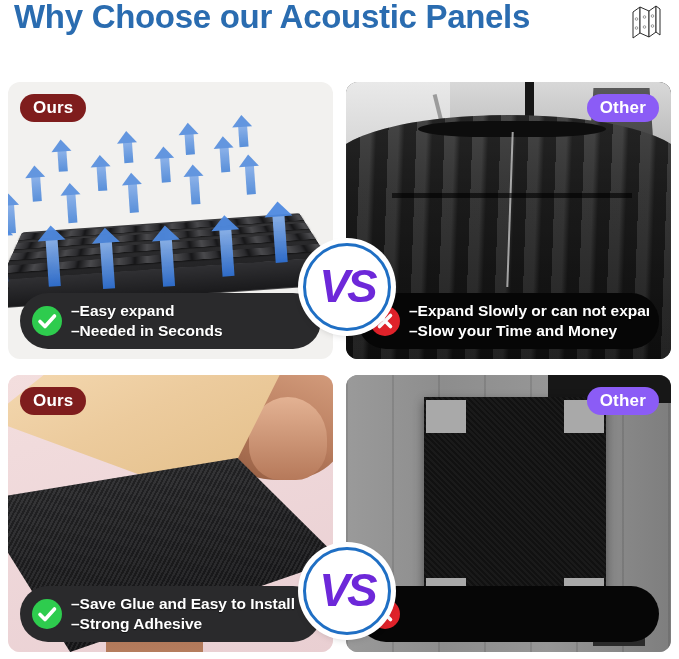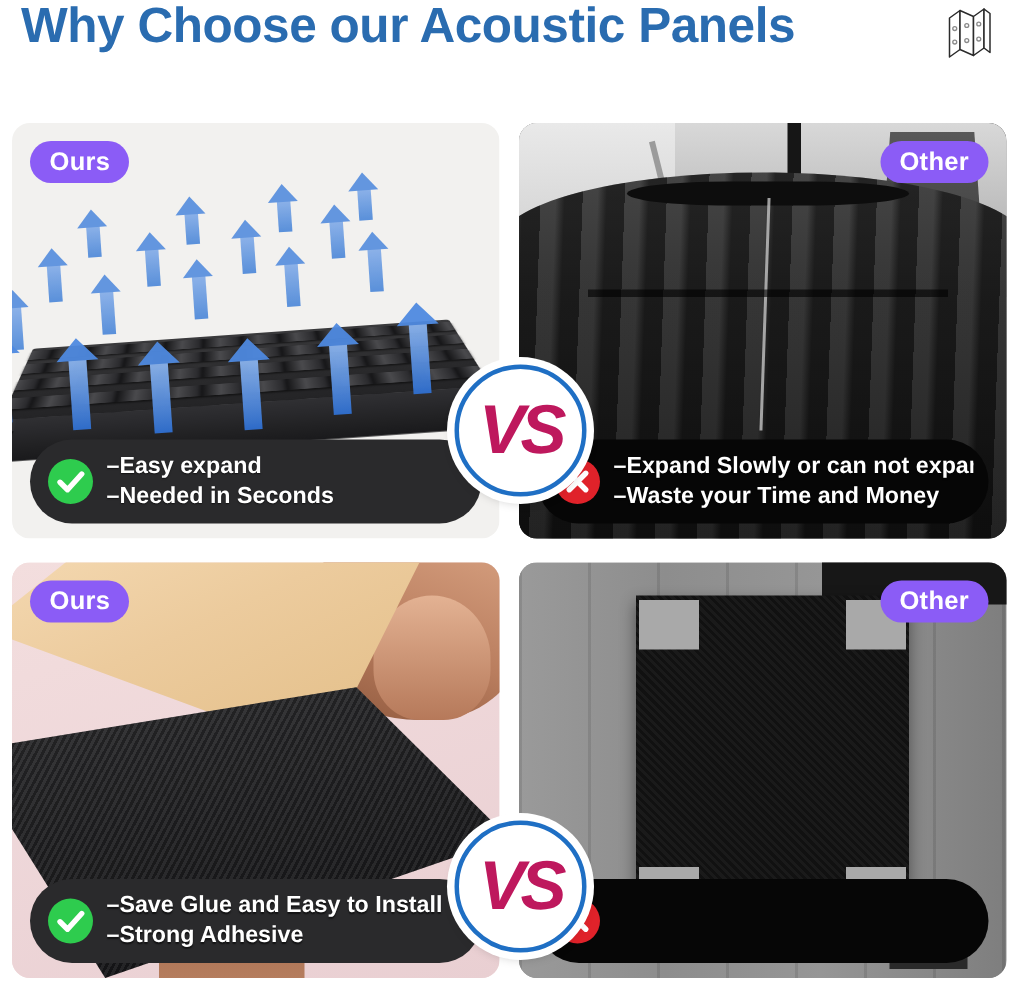--- a/index.html
+++ b/index.html
@@ -203,21 +203,21 @@
 
   
   .badge {
     position: absolute; top: 12px;
     padding: 3px 13px 4px;
     border-radius: 20px;
     font-size: 17px; font-weight: 700; letter-spacing: .2px;
     color: #ffffff; line-height: 1.25;
     white-space: nowrap;
   }
-  .badge-ours { left: 12px; background: #8b5cf6; }
+  .badge-ours { left: 12px; background: #7f1d1d; }
   .badge-other { right: 12px; background: #8b5cf6; }
 
   
   .caption {
     position: absolute; left: 12px; right: 12px; bottom: 10px;
     height: 56px;
     border-radius: 28px;
     display: flex; align-items: center;
     padding: 0 10px;
   }
@@ -246,21 +246,21 @@
   .vs {
     position: absolute; width: 88px; height: 88px; border-radius: 50%;
     background: #ffffff;
     border: 3px solid #1f6fc4;
     box-shadow: 0 0 0 5px #ffffff, 0 3px 8px rgba(0,0,0,.28);
     display: flex; align-items: center; justify-content: center;
     z-index: 30;
   }
   .vs-text {
     font-size: 46px; font-weight: 800; font-style: italic;
-    color: #be185d; letter-spacing: -3px; line-height: 1;
+    color: #6d28d9; letter-spacing: -3px; line-height: 1;
     transform: translateY(-1px);
     font-family: "Liberation Sans", sans-serif;
   }
   .vs-top { left: 295px; top: 161px; }
   .vs-bot { left: 295px; top: 465px; }
 </style>
 </head>
 <body>
 
 <div class="page">
@@ -358,21 +358,21 @@
       <div class="badge badge-other">Other</div>
 
       <div class="caption cap-bad">
         <div class="cap-icon ic-cross">
           <svg viewBox="0 0 30 30" width="30" height="30">
             <path d="M9.5 9.5 L20.5 20.5 M20.5 9.5 L9.5 20.5" fill="none" stroke="#ffffff" stroke-width="3.6" stroke-linecap="round"></path>
           </svg>
         </div>
         <div class="cap-lines">
           <div class="cap-line">–Expand  Slowly or can not expand</div>
-          <div class="cap-line">–Waste your Time and Money</div>
+          <div class="cap-line">–Slow your Time and Money</div>
         </div>
       </div>
     </div>
 
     <div class="panel p-bl">
       <div class="photo bg-bl">
         <div class="bl-bgwash"></div>
         <div class="bl-hand-top"></div>
         <div class="bl-hand-top2"></div>
         <div class="bl-liner"></div>

